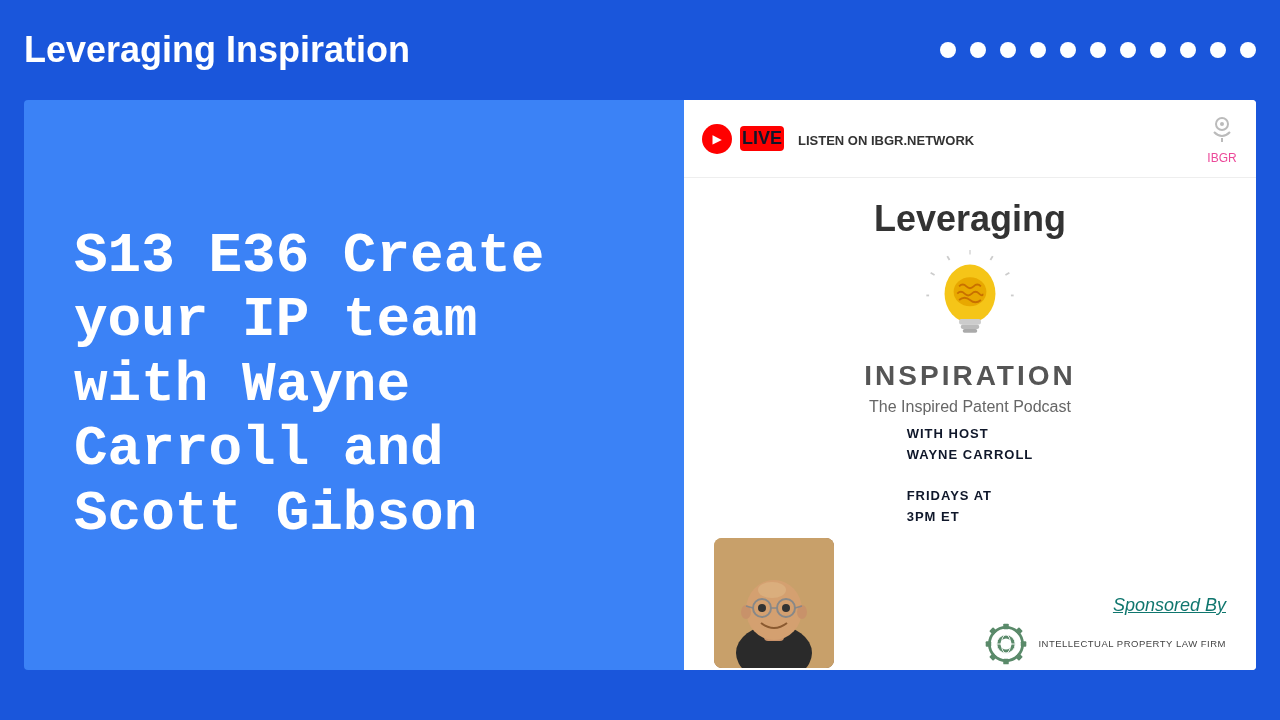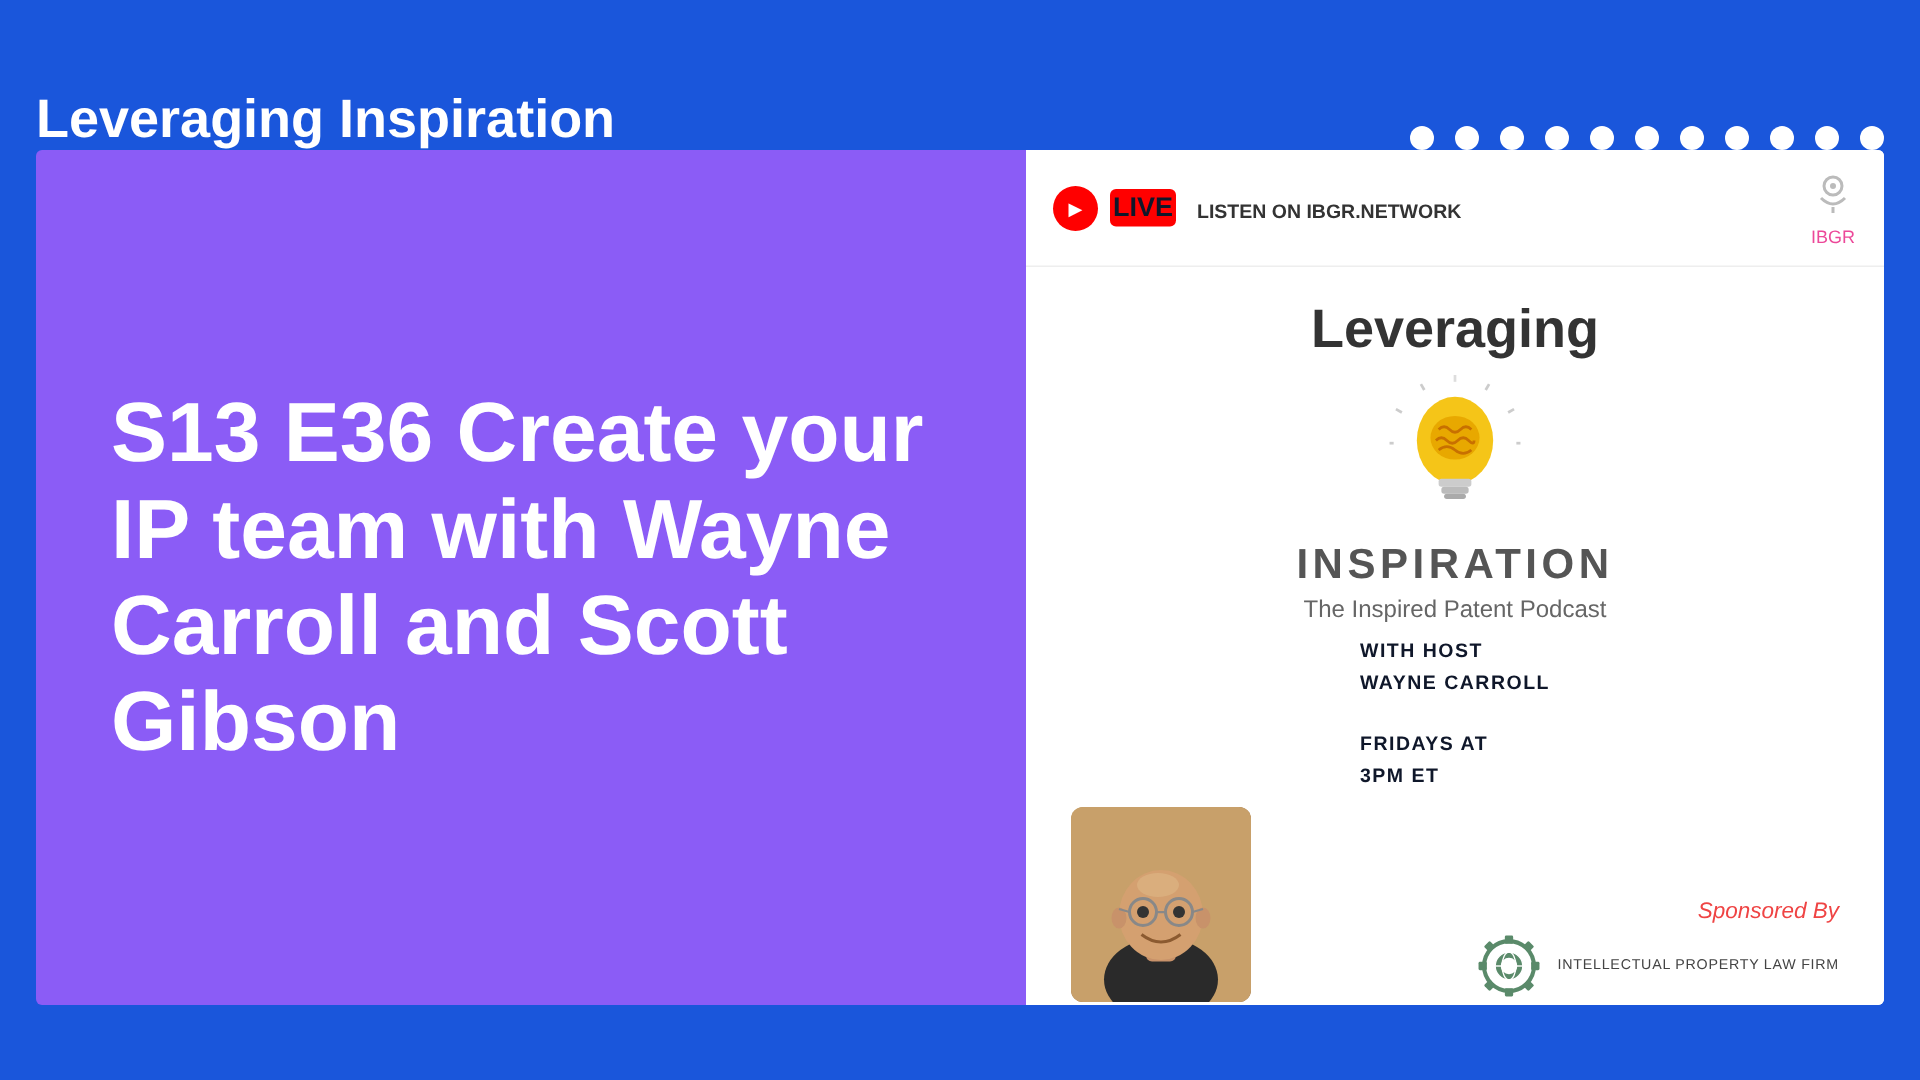--- a/index.html
+++ b/index.html
@@ -9,21 +9,21 @@
       height: 720px;
       overflow: hidden;
       background: #1a56db;
       font-family: Arial, sans-serif;
     }
 
     #header {
       background: #1a56db;
       height: 100px;
       display: flex;
-      align-items: flex-end;
+      align-items: center;
       justify-content: space-between;
       padding: 0 24px;
     }
 
     #header-title {
       color: white;
       font-size: 36px;
       font-weight: bold;
     }
 
@@ -40,26 +40,27 @@
       background: white;
     }
 
     #main-content {
       display: flex;
       margin: 0 24px;
       height: 570px;
     }
 
     #left-panel {
-      background: #8b5cf6;
+      background: #3b82f6;
       flex: 0 0 660px;
       display: flex;
       align-items: center;
       padding: 40px 50px;
       border-radius: 4px 0 0 4px;
+      font-family: Liberation Mono, monospace;
     }
 
     #left-title {
       color: white;
       font-size: 56px;
       font-weight: 900;
       line-height: 1.15;
     }
 
     #right-panel {
@@ -203,23 +204,24 @@
 
     
     #sponsor-area {
       display: flex;
       flex-direction: column;
       align-items: flex-end;
       gap: 4px;
     }
 
     #sponsored-by-text {
-      font-size: 15px;
-      color: #ef4444;
+      font-size: 18px;
+      color: #0f766e;
       font-style: italic;
+      text-decoration: underline;
     }
 
     #sponsor-brand {
       display: flex;
       align-items: center;
       gap: 8px;
     }
 
     #gear-icon {
       width: 48px;

